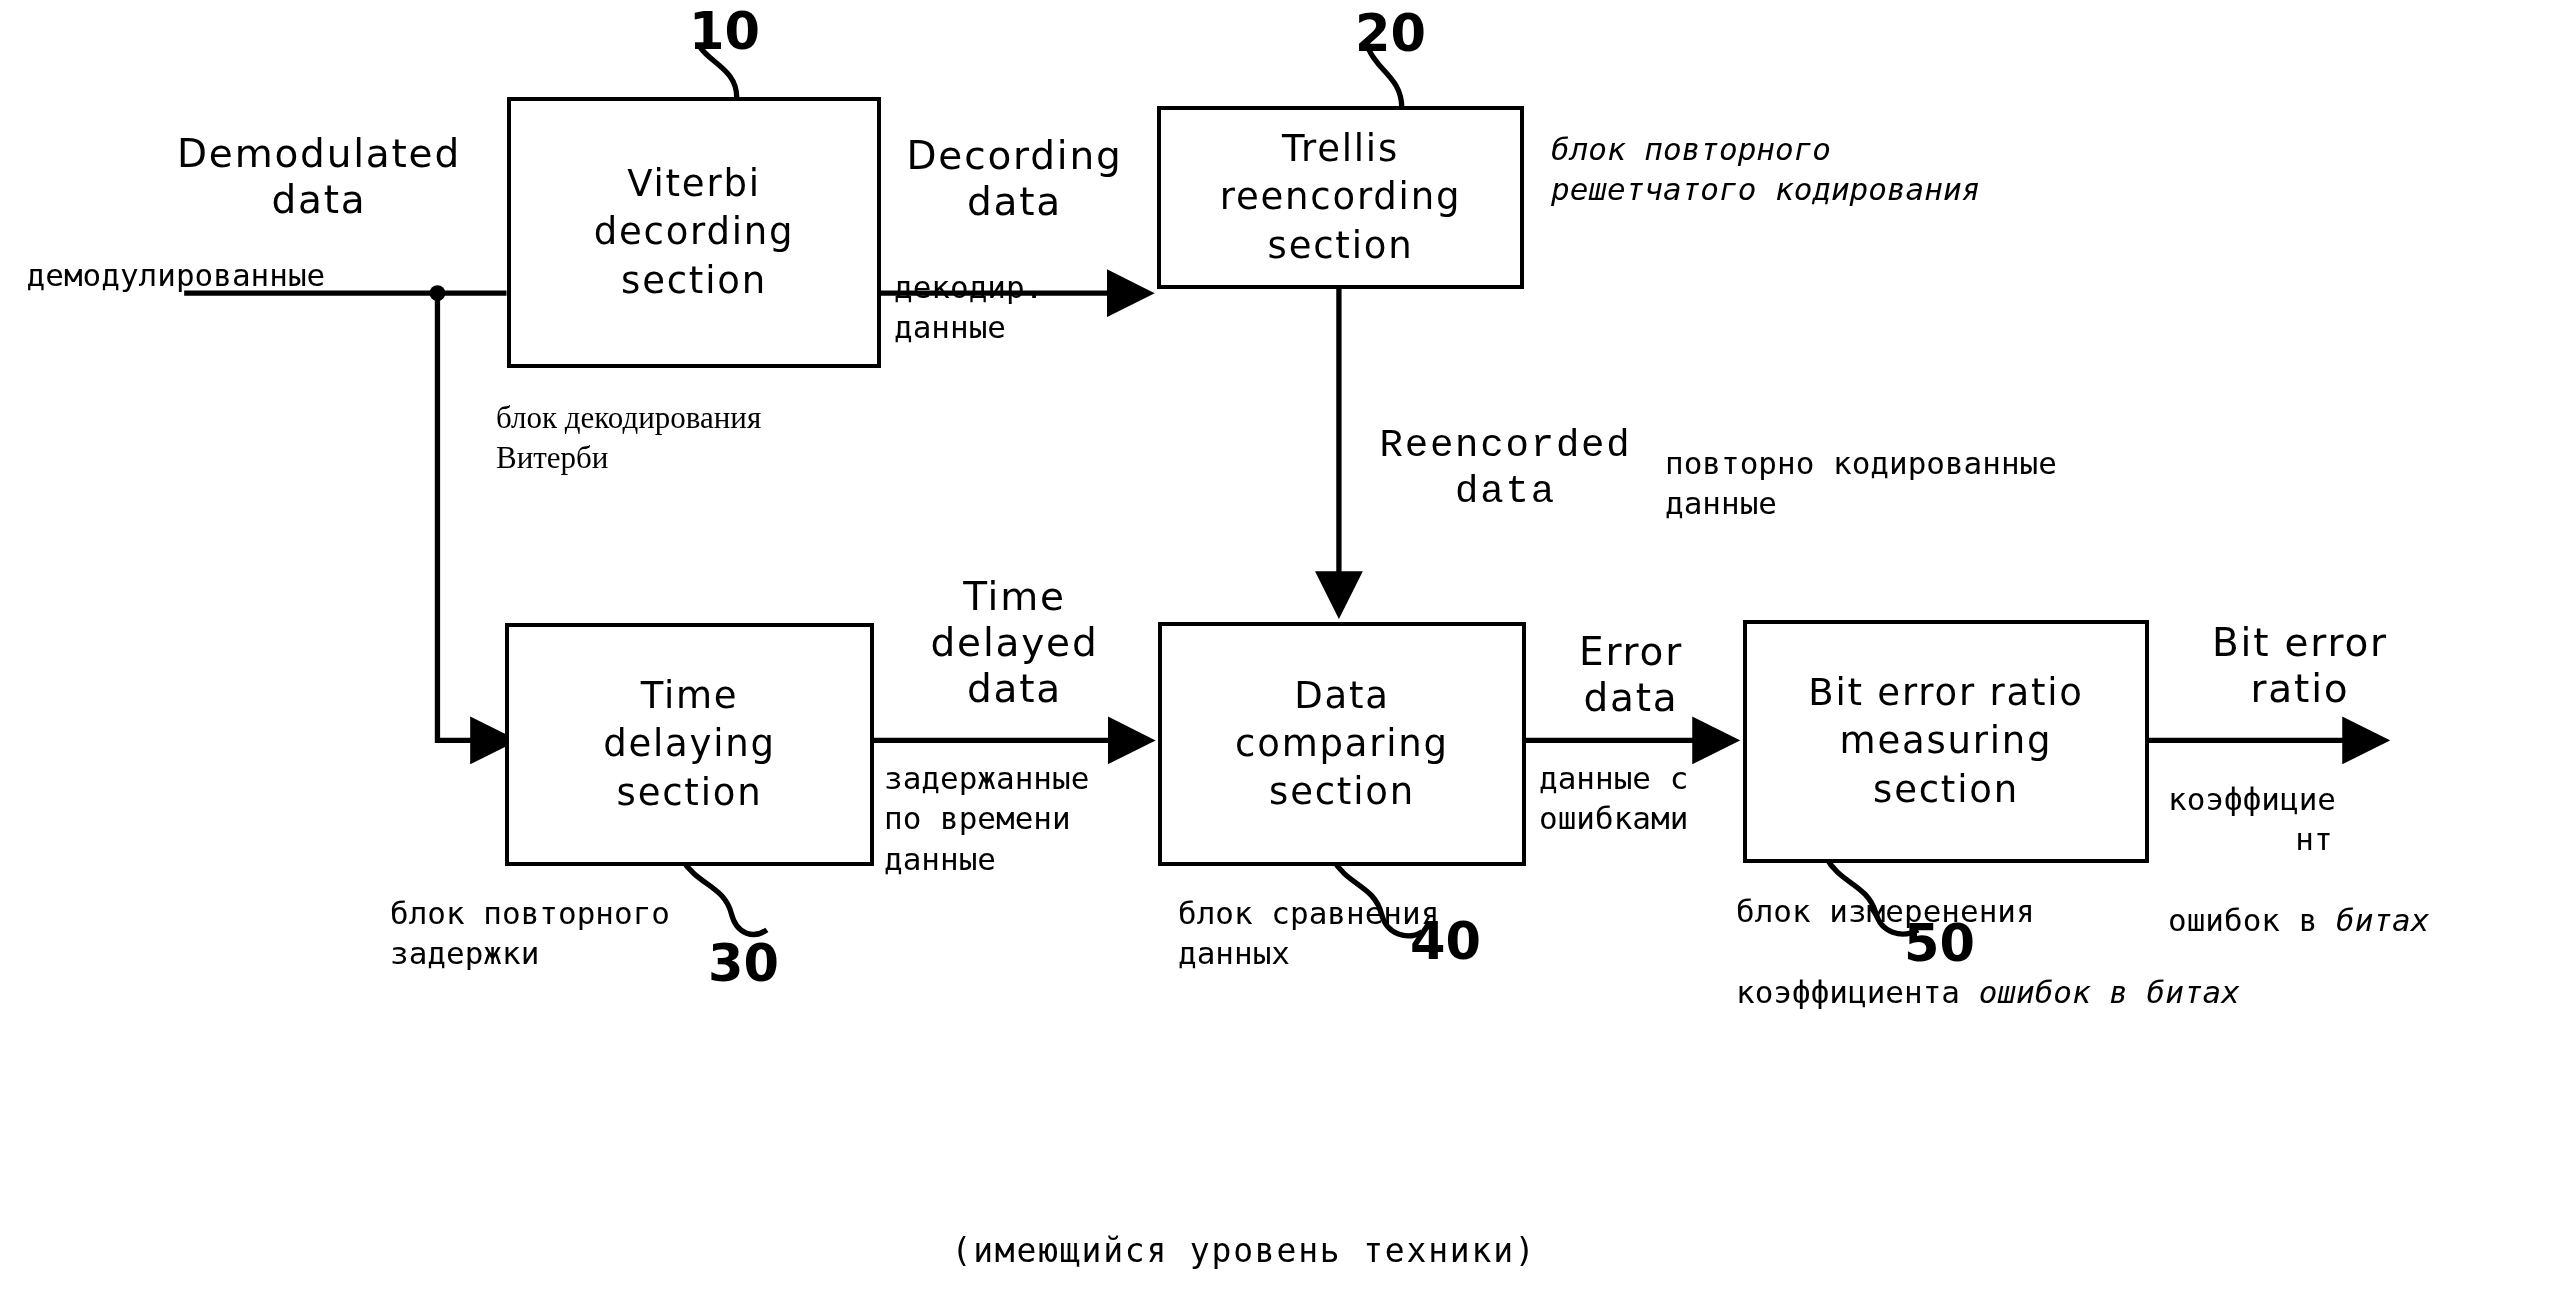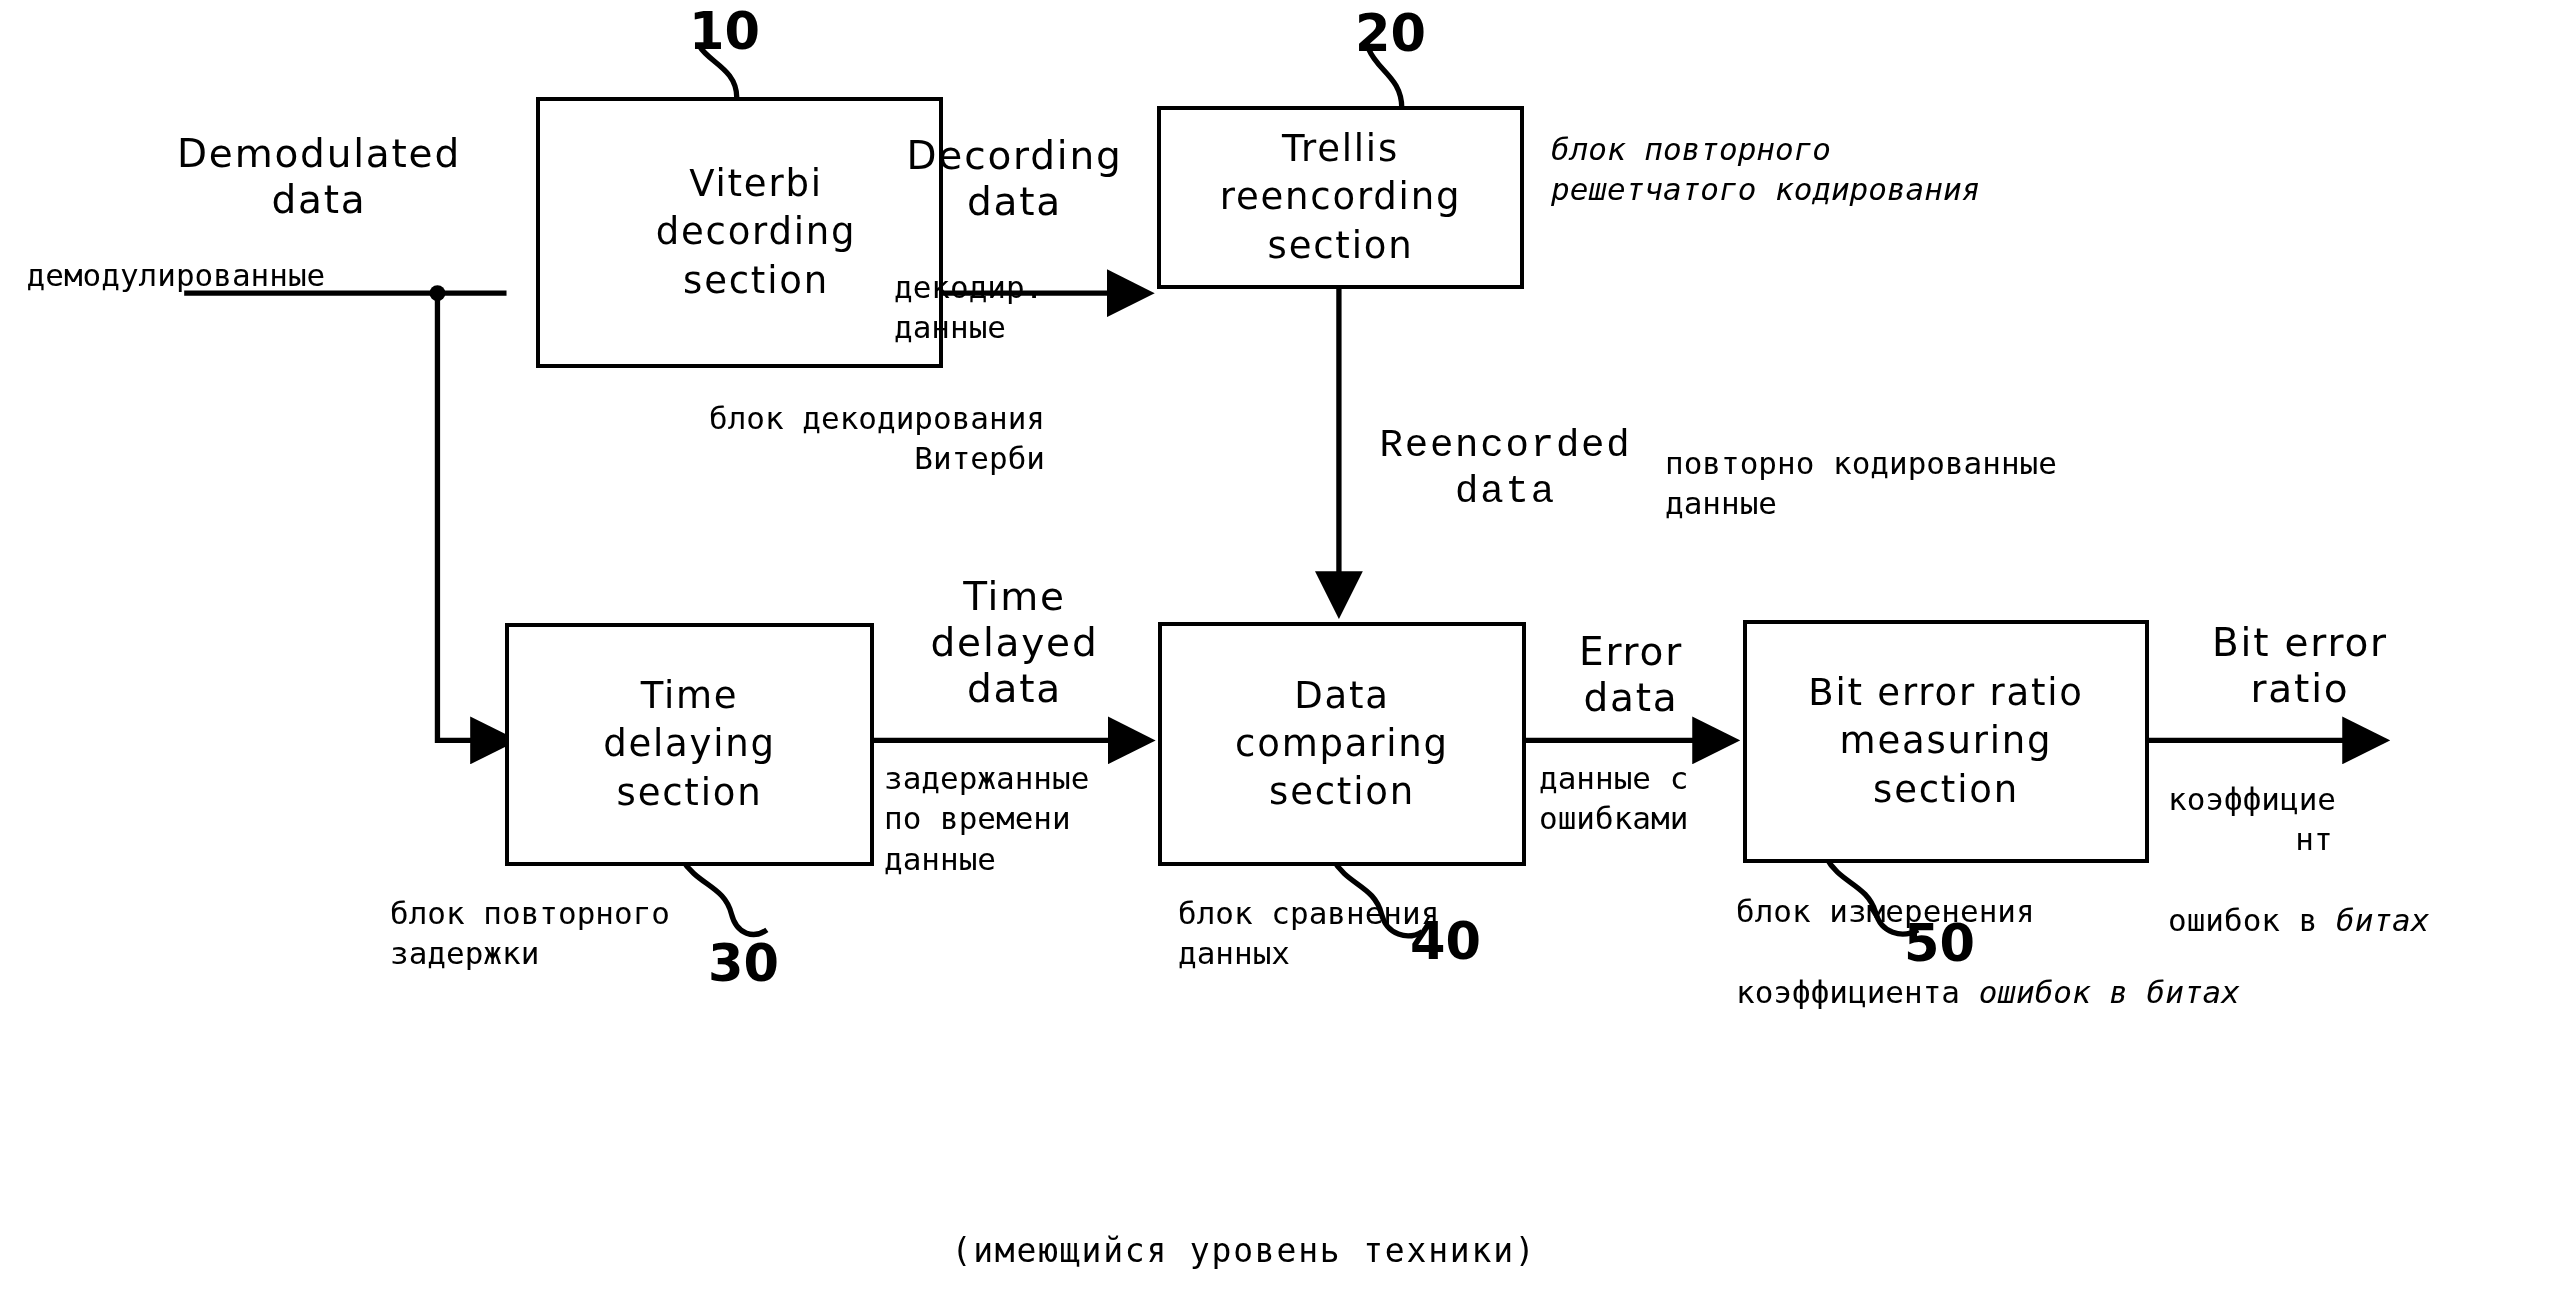--- a/index.html
+++ b/index.html
@@ -55,21 +55,21 @@
       <line x1="2418" y1="836" x2="2690" y2="836" marker-end="url(#ah)"></line>
 
       <path d="M832,110 C832,78 800,70 790,52" stroke-width="6"></path>
       <path d="M1583,122 C1583,88 1556,80 1546,56" stroke-width="6"></path>
       <path d="M770,970 C788,1000 818,1000 826,1032 C832,1056 852,1060 866,1050" stroke-width="6"></path>
       <path d="M1505,970 C1522,1000 1552,1000 1560,1032 C1566,1056 1590,1062 1606,1052" stroke-width="6"></path>
       <path d="M2062,968 C2078,998 2108,998 2118,1030 C2124,1054 2148,1060 2166,1050" stroke-width="6"></path>
     </g>
   </svg>
 
-  <div class="box" style="left:536px;top:97px;width:366px;height:263px;padding-left:33px;">
+  <div class="box" style="left:507px;top:97px;width:366px;height:263px;">
     <div class="btxt">Viterbi
 decording
 section</div>
   </div>
 
   <div class="box" style="left:1157px;top:106px;width:359px;height:175px;">
     <div class="btxt">Trellis
 reencording
 section</div>
   </div>
@@ -133,21 +133,21 @@
 ошибками</div>
 
   <div style="position:absolute;left:2168px;top:779px;width:398px;">
     <div class="ru" style="position:static;">коэффицие</div>
     <div class="ru ctr" style="position:static;width:292px;">нт</div>
     <div class="ru" style="position:static;">
       <span>ошибок в </span><span class="ital">битах</span>
     </div>
   </div>
 
-  <div class="ru" style="left:496px;top:398px;width:549px;text-align:right;">блок декодирования
+  <div class="ru" style="left:496px;top:398px;width:549px;text-align:left;font-family:Liberation Serif, serif;">блок декодирования
 Витерби</div>
 
   <div class="ru" style="left:1551px;top:129px;width:691px;font-style:italic;">блок повторного
 решетчатого кодирования</div>
 
   <div class="ru" style="left:390px;top:893px;width:425px;">блок повторного
 задержки</div>
 
   <div class="ru" style="left:1178px;top:893px;width:425px;">блок сравнения
 данных</div>

